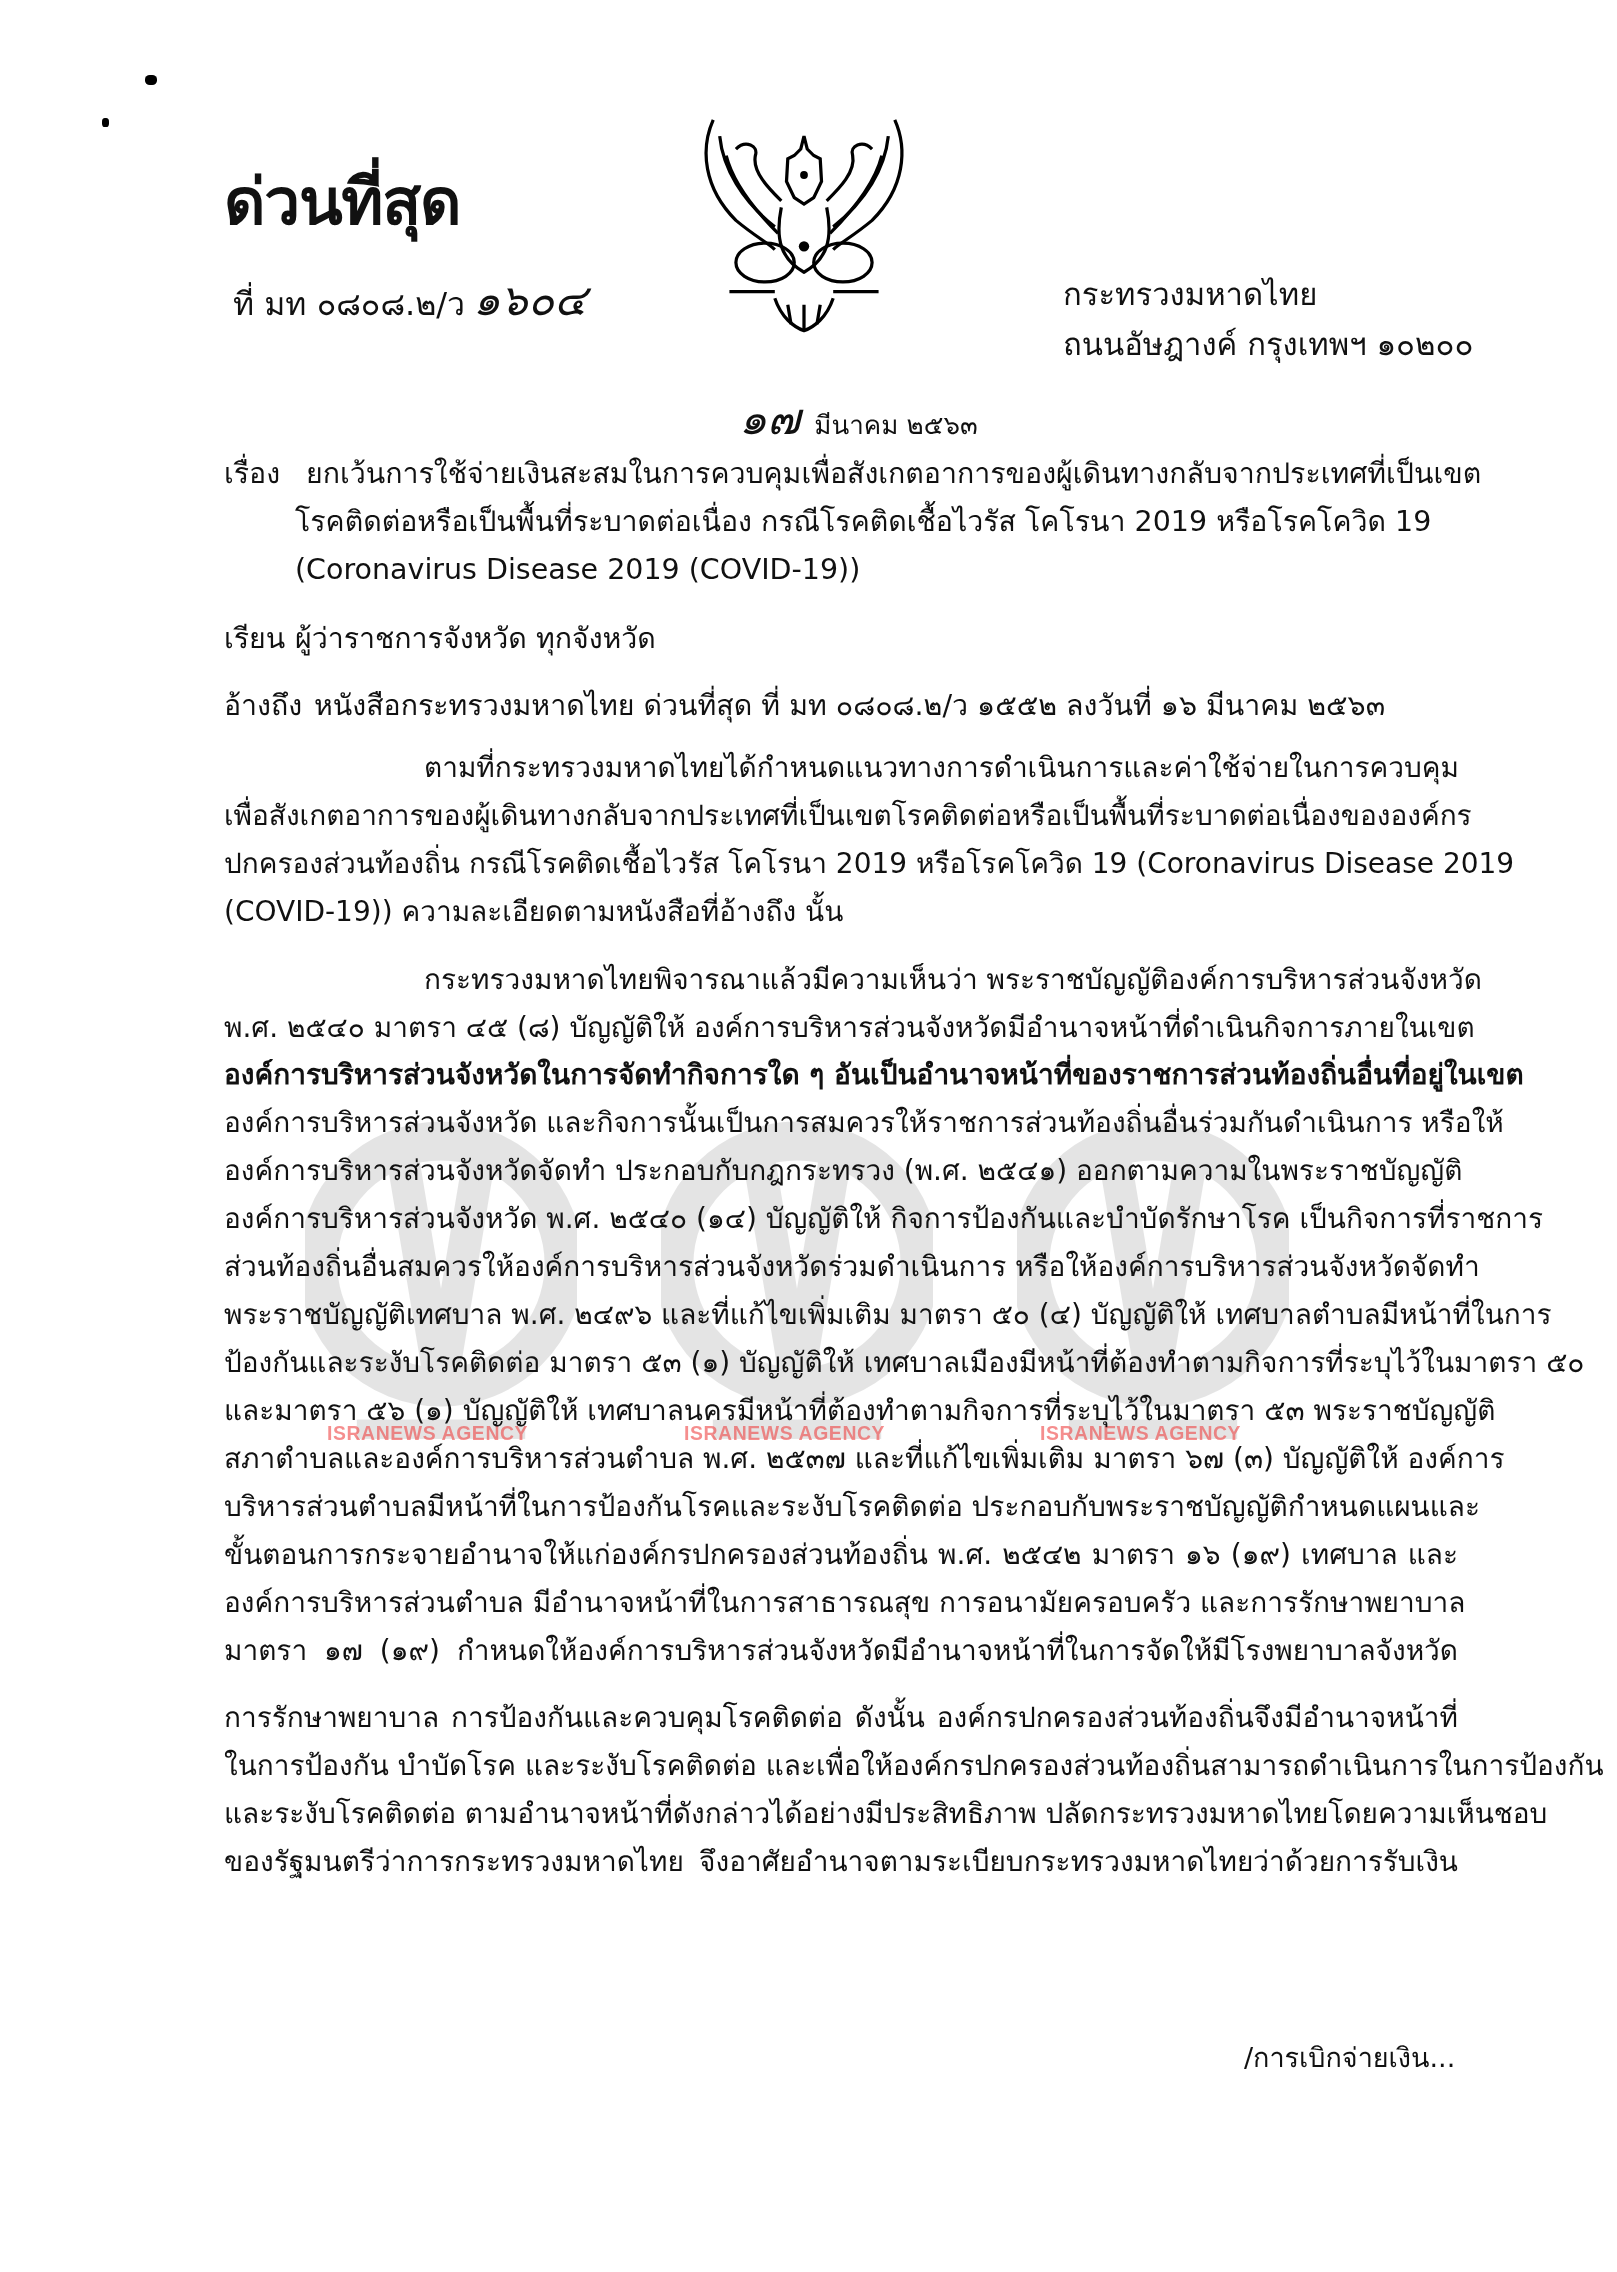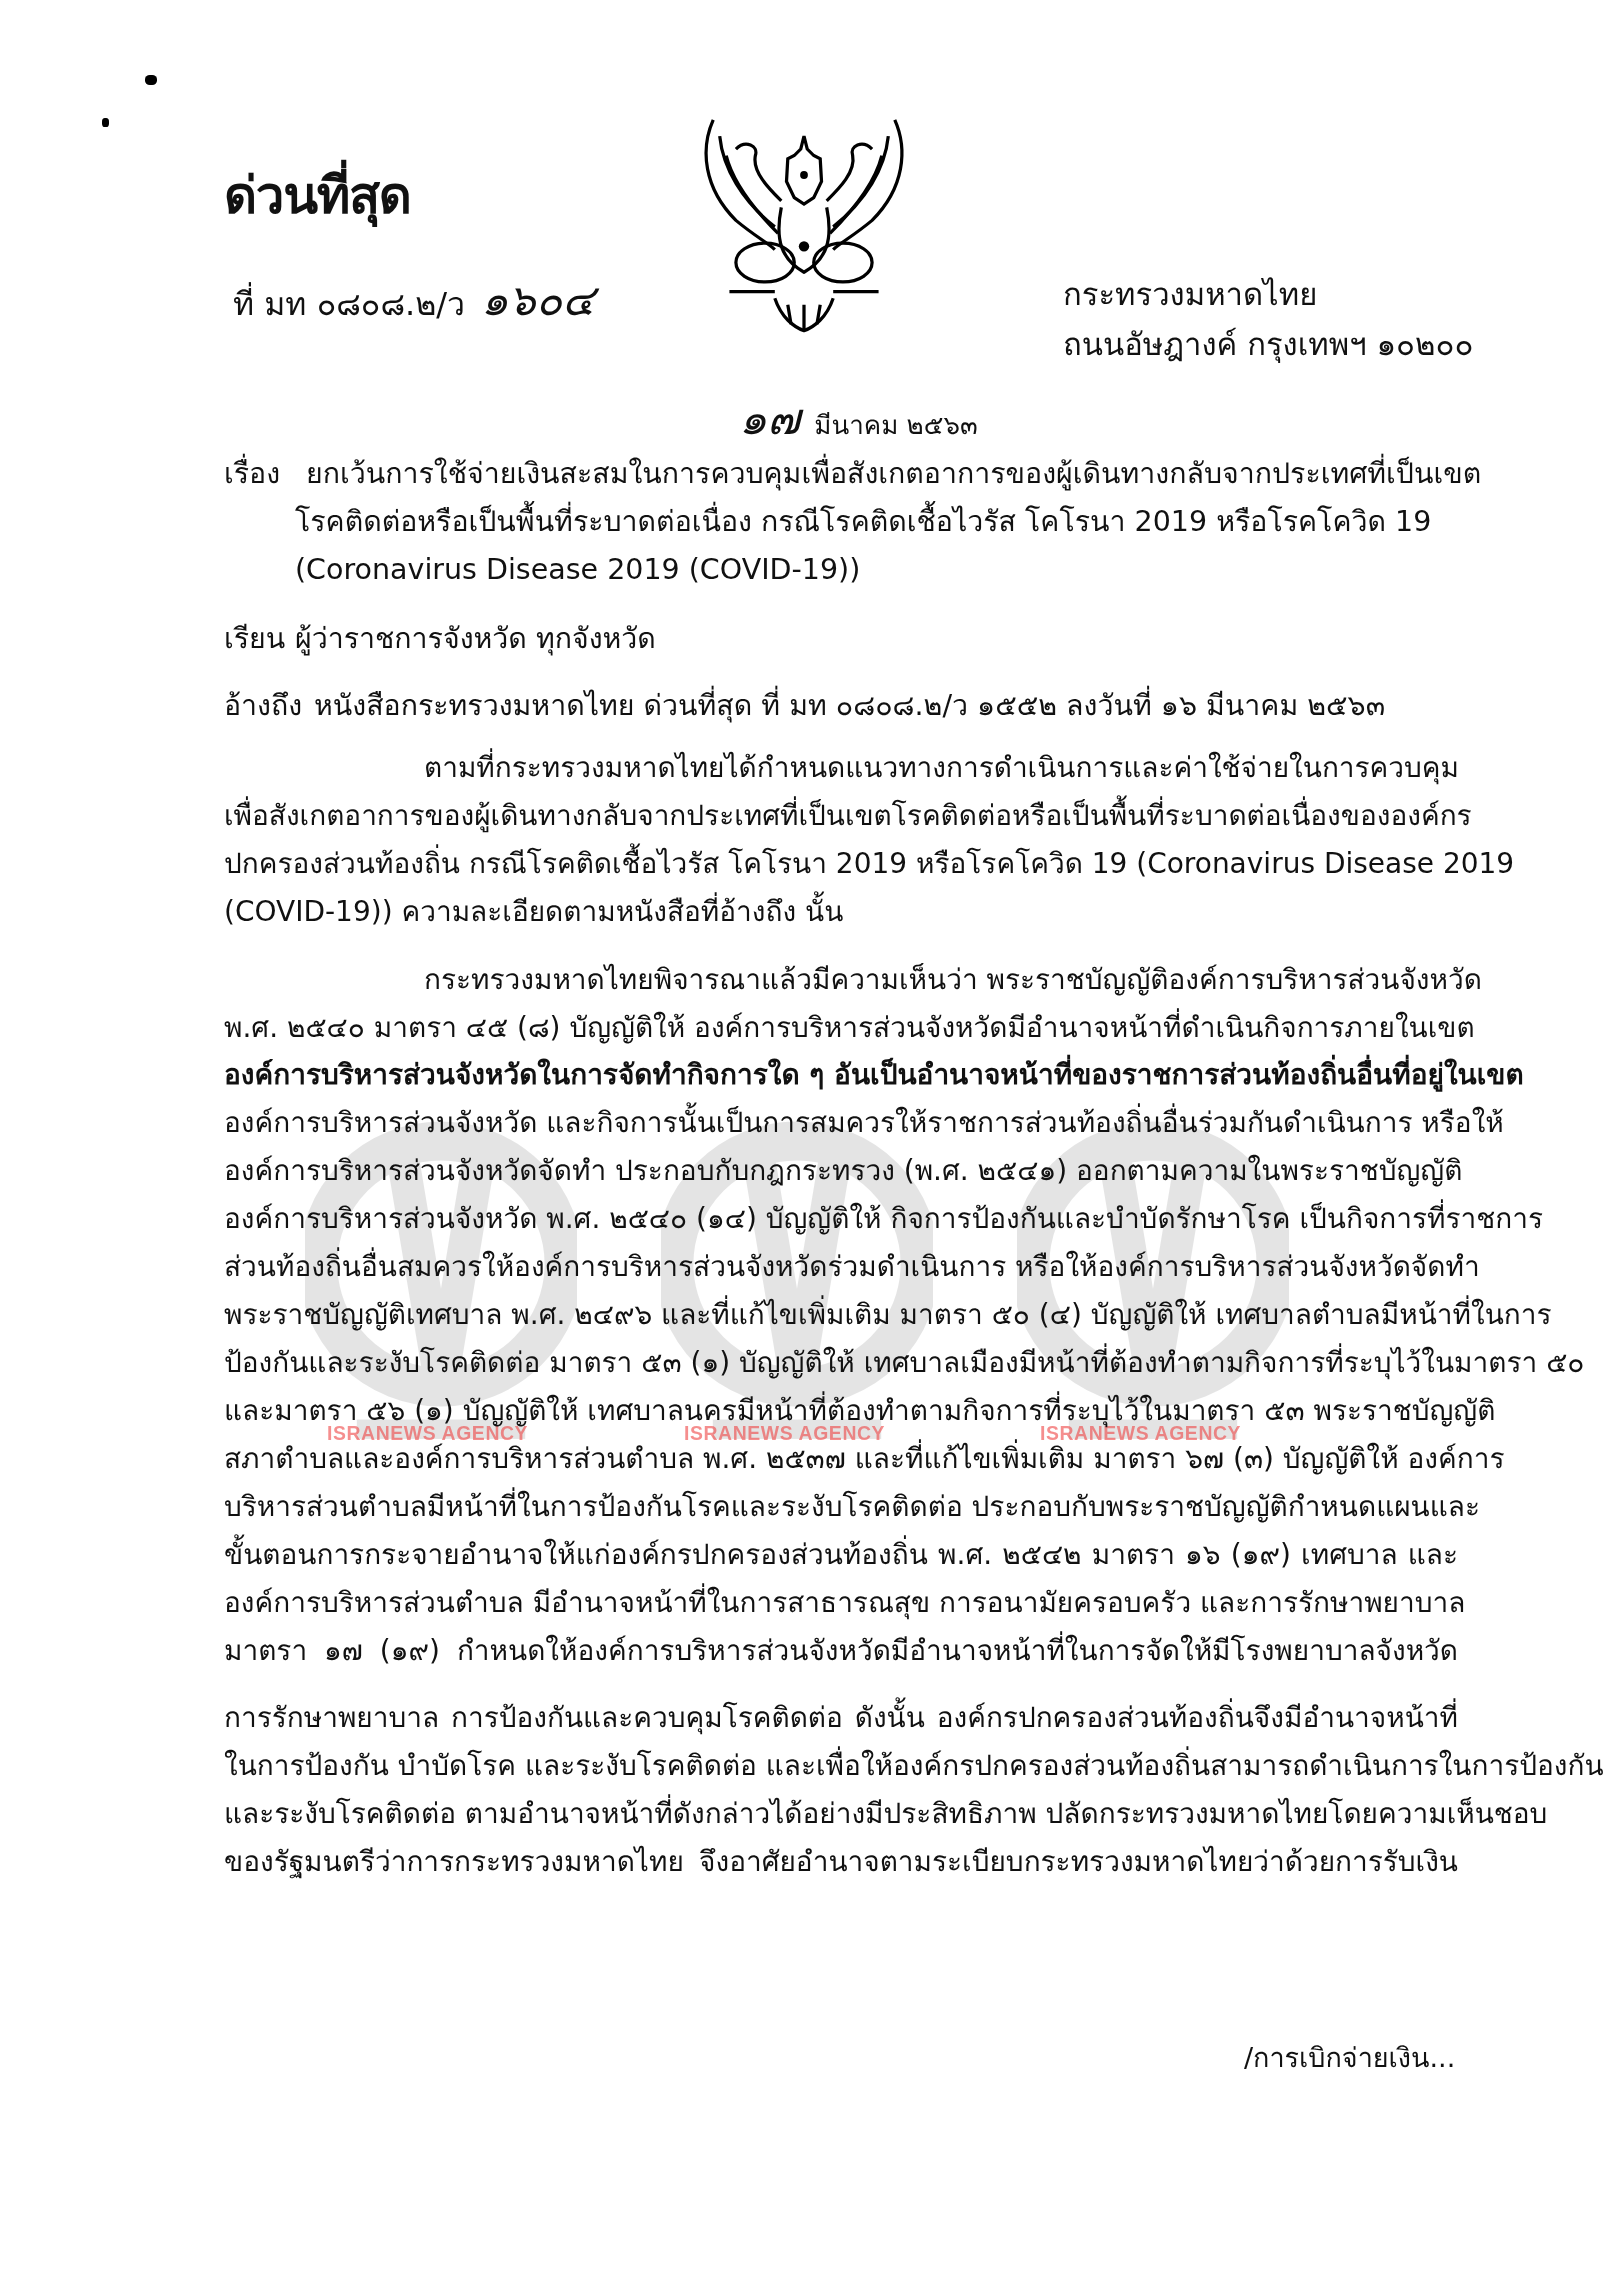--- a/index.html
+++ b/index.html
@@ -1,21 +1,21 @@
 <!DOCTYPE html>
 <html style="font-size:10.4px"><head>
 <meta charset="utf-8">
 <style>
   html, body { margin: 0; padding: 0; background: #ffffff; }
   body { width: 1617px; height: 2273px; position: relative; overflow: hidden;
          font-family: "DejaVu Sans", "Liberation Sans", sans-serif; color: #111; }
   .abs { position: absolute; white-space: nowrap; }
-  .urgent { left: 224px; top: 170px; font-size: 51px; font-weight: bold; letter-spacing: -1.3px; line-height: 1; }
+  .urgent { left: 224px; top: 170px; font-size: 64px; font-weight: bold; letter-spacing: -1.3px; line-height: 1; }
   .docno { left: 233px; top: 279px; font-size: 32px; line-height: 1; }
-  .docno .hand { font-family: "DejaVu Serif", serif; font-size: 43px; font-style: italic; margin-left: 16px; }
+  .docno .hand { font-family: "DejaVu Serif", serif; font-size: 43px; font-style: italic; margin-left: 8px; }
   .garuda { left: 697px; top: 110px; width: 214px; height: 224px; }
   .ministry { left: 1063px; top: 279px; font-size: 31px; line-height: 1; }
   .address { left: 1063px; top: 329px; font-size: 31px; line-height: 1; }
   .date { left: 739px; top: 397px; font-size: 26px; line-height: 1; }
   .date .hand { font-family: "DejaVu Serif", serif; font-size: 44px; font-style: italic; margin-right: 14.3px; }
   .lbl { font-size: 28.5px; line-height: 1; }
   .body-line { left: 224px; font-size: 28px; line-height: 1; width: 1234px; text-align: justify; text-align-last: justify; }
   .body-line.last { text-align-last: left; }
   .body-line.indent { left: 424px; width: 1034px; }
   .subject-cont { left: 295px; font-size: 28.5px; line-height: 1; }

